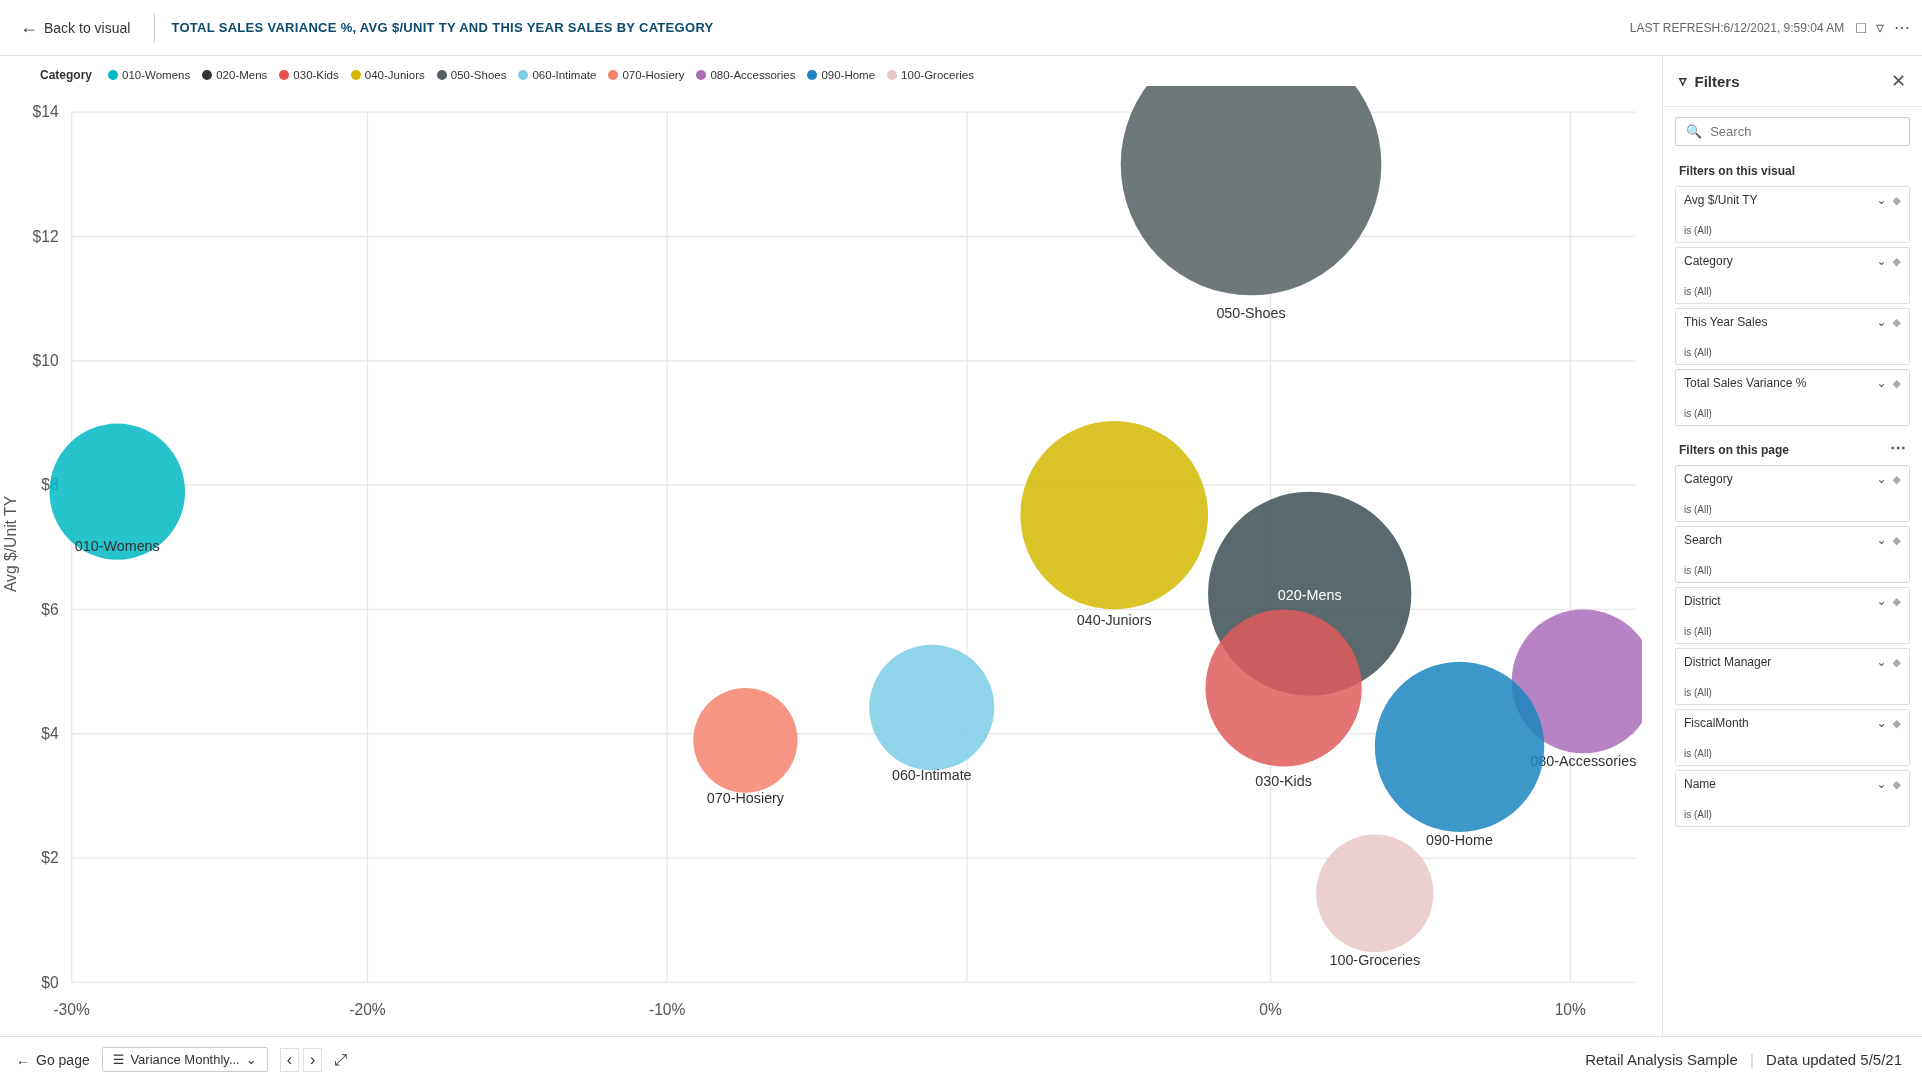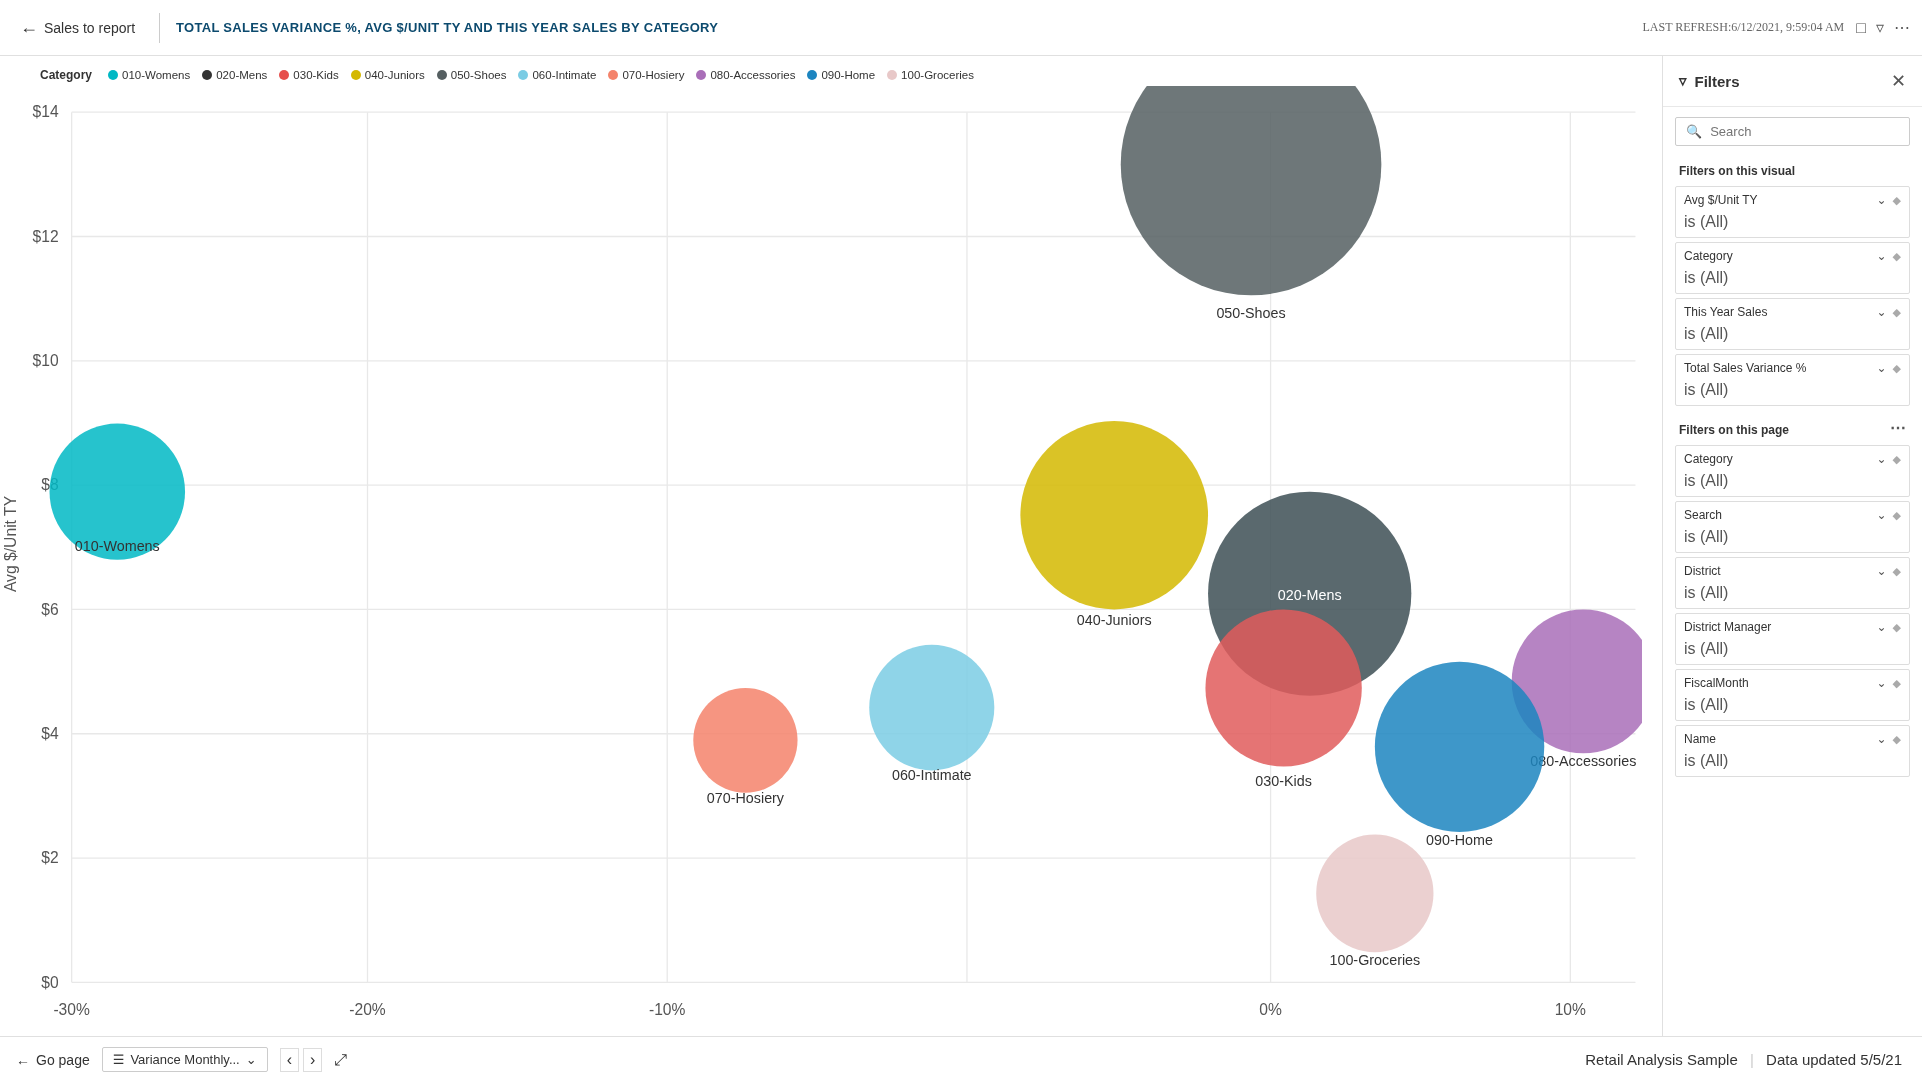--- a/index.html
+++ b/index.html
@@ -9,21 +9,21 @@
     .top-bar {
       display: flex; align-items: center; justify-content: space-between;
       height: 56px; border-bottom: 1px solid #e0e0e0; padding: 0 12px;
       background: #fff; flex-shrink: 0;
     }
     .top-bar-left { display: flex; align-items: center; gap: 8px; }
     .back-btn { display: flex; align-items: center; gap: 6px; color: #333; font-size: 14px; cursor: pointer; padding: 4px 8px; }
     .back-arrow { font-size: 18px; }
     .separator { width: 1px; height: 30px; background: #ccc; margin: 0 8px; }
     .chart-title { font-size: 13px; font-weight: 600; color: #0c4a6e; letter-spacing: 0.3px; }
-    .top-bar-right { display: flex; align-items: center; gap: 12px; font-family: Liberation Serif, serif; }
+    .top-bar-right { display: flex; align-items: center; gap: 12px; }
     .last-refresh { font-size: 12px; color: #666; }
     .top-bar-icons { display: flex; gap: 10px; align-items: center; }
     .icon-btn { cursor: pointer; color: #555; font-size: 16px; }
 
     
     .main-area {
       display: flex; flex: 1; overflow: hidden;
     }
 
     
@@ -76,21 +76,21 @@
 
     
     .filter-item {
       border: 1px solid #ddd; margin: 4px 12px; border-radius: 2px; padding: 6px 8px;
     }
     .filter-item-header {
       display: flex; align-items: center; justify-content: space-between;
     }
     .filter-item-name { font-size: 12px; color: #333; font-weight: 500; }
     .filter-item-icons { display: flex; gap: 6px; align-items: center; }
-    .filter-item-value { font-size: 16px; color: #555; margin-top: 6px; }
+    .filter-item-value { font-size: 10px; color: #555; margin-top: 18px; }
     .chevron-icon { font-size: 12px; color: #555; cursor: pointer; }
     .eraser-icon { font-size: 11px; color: #aaa; cursor: pointer; }
 
     
     .bottom-bar {
       display: flex; align-items: center; justify-content: space-between;
       height: 46px; border-top: 1px solid #e0e0e0; background: #fff; padding: 0 16px;
       flex-shrink: 0;
     }
     .bottom-left { display: flex; align-items: center; gap: 12px; }
@@ -103,21 +103,21 @@
     .bottom-right span { margin: 0 4px; }
     .divider-v { color: #ccc; }
   </style>
 </head>
 <body>
 
 <div class="top-bar">
   <div class="top-bar-left">
     <div class="back-btn">
       <span class="back-arrow">←</span>
-      <span>Sales to report</span>
+      <span>Back to visual</span>
     </div>
     <div class="separator"></div>
     <span class="chart-title">TOTAL SALES VARIANCE %, AVG $/UNIT TY AND THIS YEAR SALES BY CATEGORY</span>
   </div>
   <div class="top-bar-right">
     <span class="last-refresh">LAST REFRESH:6/12/2021, 9:59:04 AM</span>
     <div class="top-bar-icons">
       <span class="icon-btn">□</span>
       <span class="icon-btn">▿</span>
       <span class="icon-btn">⋯</span>

